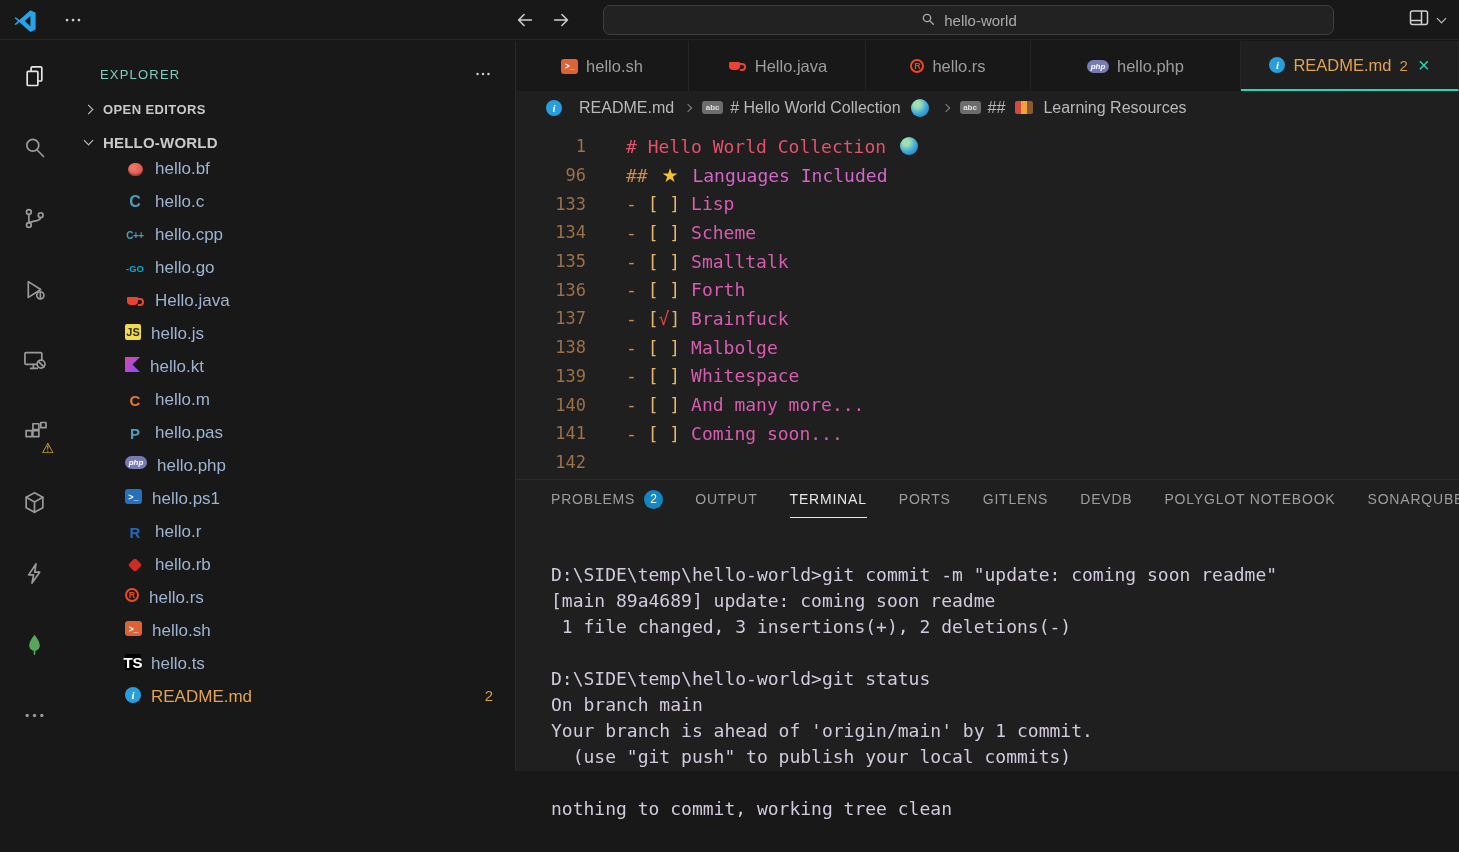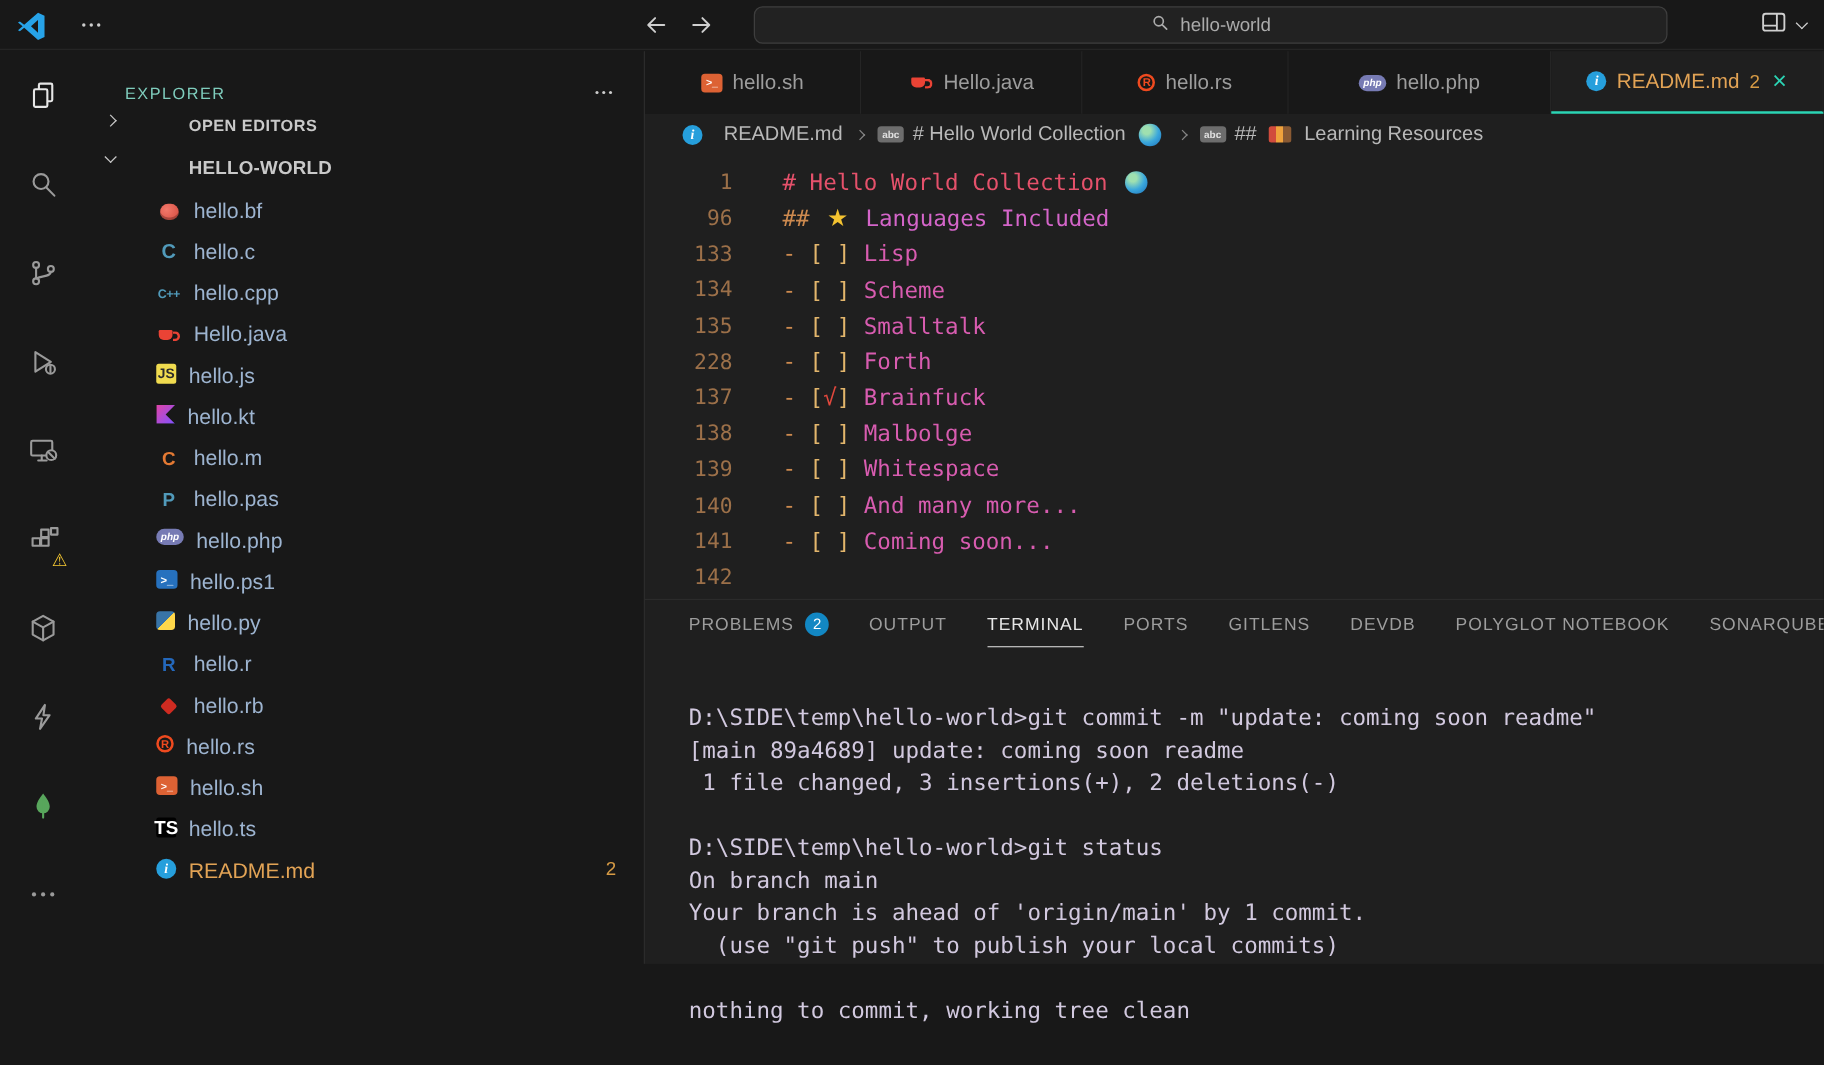--- a/index.html
+++ b/index.html
@@ -26,21 +26,21 @@
   .activitybar { position:absolute; left:0; top:41px; bottom:0; width:68px; background:#181818; }
   .ab-item { height:71px; display:flex; align-items:center; justify-content:center; color:#9a9a9a; position:relative; }
   .ab-item.active { color:#e6e6e6; }
   .ab-badge { position:absolute; right:14px; bottom:12px; color:#f5c832; font-size:14px; line-height:1; }
 
   
   .sidebar { position:absolute; left:68px; top:41px; bottom:12px; width:447px; background:#181818; }
   .sb-head { height:52px; display:flex; align-items:center; padding:14px 22px 0 32px; }
   .sb-title { font-size:13px; letter-spacing:1.2px; color:#7fcdbd; }
   .sb-more { margin-left:auto; color:#cccccc; display:flex; }
-  .sb-row { height:33px; display:flex; align-items:flex-start; font-size:13px; font-weight:bold; letter-spacing:.4px; padding-left:17px; color:#c9c9c9;gap:48px; }
+  .sb-row { height:33px; display:flex; align-items:center; font-size:13px; font-weight:bold; letter-spacing:.4px; padding-left:17px; color:#c9c9c9; }
   .sb-row.folder { font-size:15px; letter-spacing:.2px; }
   .chev { display:inline-block; width:7px; height:7px; border-right:1.5px solid #c9c9c9; border-bottom:1.5px solid #c9c9c9; margin-right:11px; flex:none; }
   .chev.r { transform:rotate(-45deg); }
   .chev.d { transform:rotate(45deg); margin-top:-4px; }
   .file-row { height:33px; display:flex; align-items:flex-start; padding-left:57px; padding-right:22px; font-size:17px; color:#9db4d0; cursor:default; }
   .file-row .flabel { white-space:nowrap; }
   .file-row.modified .flabel { color:#e2a355; }
   .file-badge { margin-left:auto; color:#d79b45; font-size:15px; }
 
   
@@ -273,20 +273,24 @@
         </div>
         <div class="file-row">
           <span class="fi ic-c">C</span>
           <span class="flabel">hello.c</span>
         </div>
         <div class="file-row">
           <span class="fi ic-cpp">C++</span>
           <span class="flabel">hello.cpp</span>
         </div>
         <div class="file-row">
+          <span class="fi ic-go">-GO</span>
+          <span class="flabel">hello.go</span>
+        </div>
+        <div class="file-row">
           <span class="fi ic-java"></span>
           <span class="flabel">Hello.java</span>
         </div>
         <div class="file-row">
           <span class="fi ic-js">JS</span>
           <span class="flabel">hello.js</span>
         </div>
         <div class="file-row">
           <span class="fi ic-kotlin"></span>
           <span class="flabel">hello.kt</span>
@@ -299,24 +303,20 @@
           <span class="fi ic-pascal">P</span>
           <span class="flabel">hello.pas</span>
         </div>
         <div class="file-row">
           <span class="fi ic-php">php</span>
           <span class="flabel">hello.php</span>
         </div>
         <div class="file-row">
           <span class="fi ic-powershell">&gt;_</span>
           <span class="flabel">hello.ps1</span>
-        </div>
-        <div class="file-row">
-          <span class="fi ic-python"></span>
-          <span class="flabel">hello.py</span>
         </div>
         <div class="file-row">
           <span class="fi ic-r">R</span>
           <span class="flabel">hello.r</span>
         </div>
         <div class="file-row">
           <span class="fi ic-ruby"></span>
           <span class="flabel">hello.rb</span>
         </div>
         <div class="file-row">
@@ -392,21 +392,21 @@
         </div>
         <div class="eline">
           <span class="gutter">134</span>
           <span class="lcontent"><span class="tok-op">- </span><span class="tok-br">[ ] </span><span class="tok-it">Scheme</span></span>
         </div>
         <div class="eline">
           <span class="gutter">135</span>
           <span class="lcontent"><span class="tok-op">- </span><span class="tok-br">[ ] </span><span class="tok-it">Smalltalk</span></span>
         </div>
         <div class="eline">
-          <span class="gutter">228</span>
+          <span class="gutter">136</span>
           <span class="lcontent"><span class="tok-op">- </span><span class="tok-br">[ ] </span><span class="tok-it">Forth</span></span>
         </div>
         <div class="eline">
           <span class="gutter">137</span>
           <span class="lcontent"><span class="tok-op">- </span><span class="tok-br">[</span><span class="tok-ck">√</span><span class="tok-br">] </span><span class="tok-it">Brainfuck</span></span>
         </div>
         <div class="eline">
           <span class="gutter">138</span>
           <span class="lcontent"><span class="tok-op">- </span><span class="tok-br">[ ] </span><span class="tok-it">Malbolge</span></span>
         </div>

